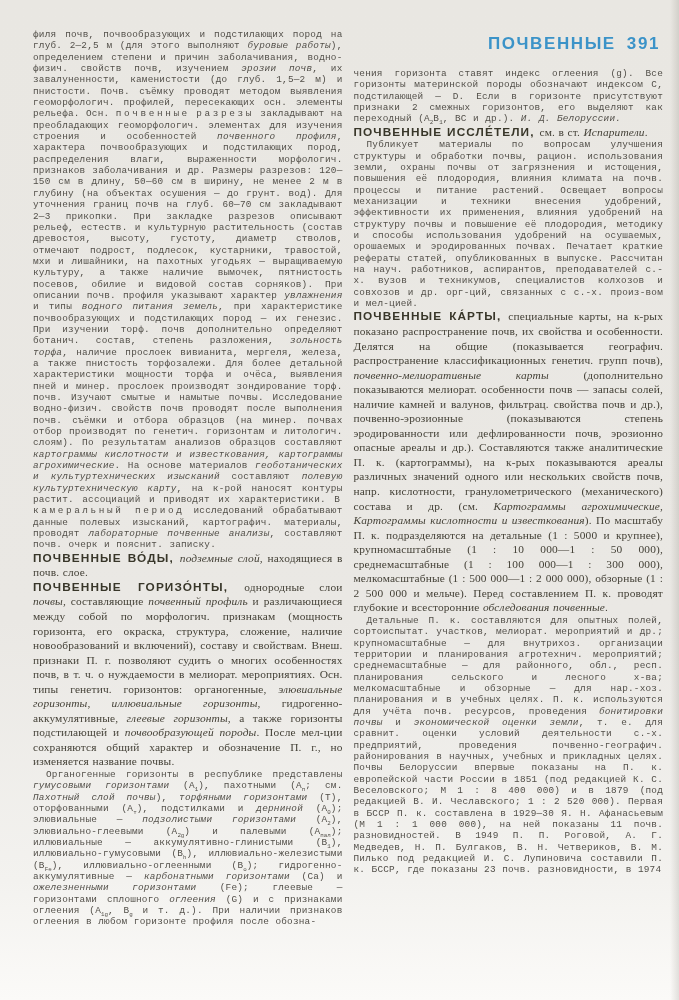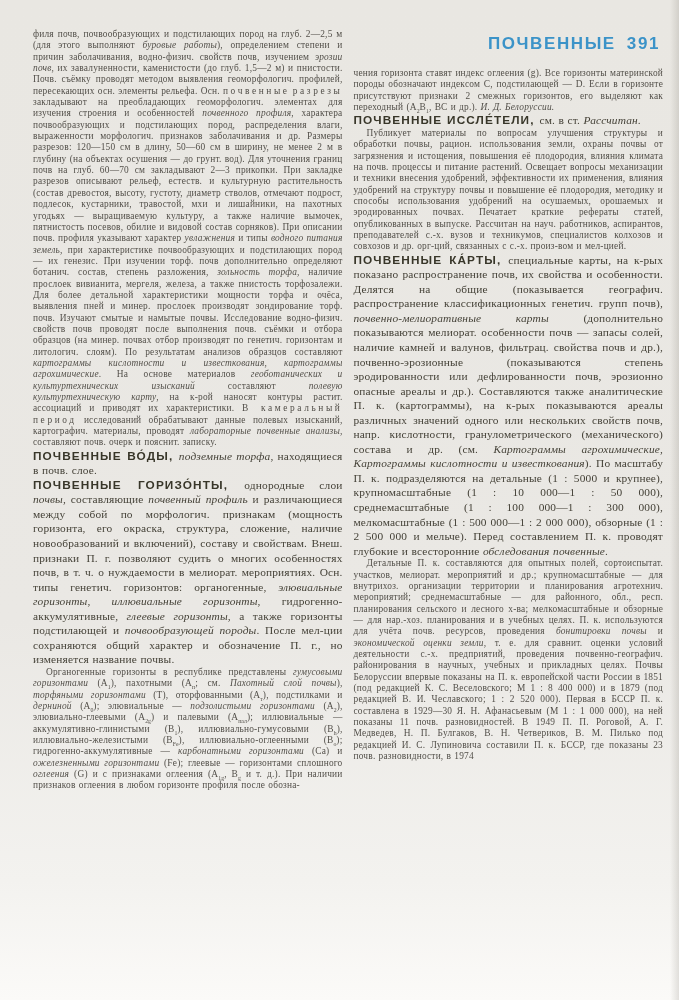--- a/index.html
+++ b/index.html
@@ -29,21 +29,21 @@
     font-size:17px;
     letter-spacing:1.6px;
     margin:5px 3px 14px 0;
     white-space:nowrap;
   }
   .running-head .num{margin-left:11px;}
   .block{margin:0;text-align:justify;hyphens:none;}
   .sm{
     font-size:9.4px;line-height:11.35px;
     color:#524f49;
-    letter-spacing:.2px;word-spacing:.6px;
+    letter-spacing:.2px;word-spacing:.6px;font-family:Liberation Mono, monospace;
   }
   .lg{
     font-size:11.4px;line-height:14.55px;
     color:#454238;
     letter-spacing:.15px;word-spacing:.5px;
   }
   .indent{text-indent:13px;}
   .sig{text-align:right;font-style:italic;padding-right:5px;}
   .head{
     font-family:"Liberation Sans","DejaVu Sans",sans-serif;
@@ -61,31 +61,31 @@
     pointer-events:none;
   }
 </style>
 </head>
 <body>
 
 <div class="page">
   <div class="cols">
     <div class="col" id="col-left-blocks">
         <p class="block sm">филя почв, почвообразующих и подстилающих пород на глуб. 2—2,5 м (для этого выполняют <span class="it">буровые работы</span>), определением степени и причин заболачивания, водно-физич. свойств почв, изучением <span class="it">эрозии почв</span>, их завалуненности, каменистости (до глуб. 1,5—2 м) и пнистости. Почв. съёмку проводят методом выявления геоморфологич. профилей, пересекающих осн. элементы рельефа. Осн. <span class="spc">почвенные</span> <span class="spc">разрезы</span> закладывают на преобладающих геоморфологич. элементах для изучения строения и особенностей <span class="it">почвенного профиля</span>, характера почвообразующих и подстилающих пород, распределения влаги, выраженности морфологич. признаков заболачивания и др. Размеры разрезов: 120—150 см в длину, 50—60 см в ширину, не менее 2 м в глубину (на объектах осушения — до грунт. вод). Для уточнения границ почв на глуб. 60—70 см закладывают 2—3 прикопки. При закладке разрезов описывают рельеф, естеств. и культурную растительность (состав древостоя, высоту, густоту, диаметр стволов, отмечают подрост, подлесок, кустарники, травостой, мхи и лишайники, на пахотных угодьях — выращиваемую культуру, а также наличие вымочек, пятнистость посевов, обилие и видовой состав сорняков). При описании почв. профиля указывают характер <span class="it">увлажнения</span> и типы <span class="it">водного питания земель</span>, при характеристике почвообразующих и подстилающих пород — их генезис. При изучении торф. почв дополнительно определяют ботанич. состав, степень разложения, <span class="it">зольность торфа</span>, наличие прослоек вивианита, мергеля, железа, а также пнистость торфозалежи. Для более детальной характеристики мощности торфа и очёса, выявления пней и минер. прослоек производят зондирование торф. почв. Изучают смытые и намытые почвы. Исследование водно-физич. свойств почв проводят после выполнения почв. съёмки и отбора образцов (на минер. почвах отбор производят по генетич. горизонтам и литологич. слоям). По результатам анализов образцов составляют <span class="it">картограммы кислотности и известкования, картограммы агрохимические</span>. На основе материалов <span class="it">геоботанических и культуртехнических изысканий</span> составляют <span class="it">полевую культуртехническую карту</span>, на к-рой наносят контуры растит. ассоциаций и приводят их характеристики. <span class="spc">В камеральный период</span> исследований обрабатывают данные полевых изысканий, картографич. материалы, проводят <span class="it">лабораторные почвенные анализы</span>, составляют почв. очерк и пояснит. записку.</p>
-        <p class="block lg"><span class="head">ПОЧВЕННЫЕ ВО́ДЫ, </span><span class="it">подземные торфа</span>, находящиеся в почв. слое.</p>
+        <p class="block lg"><span class="head">ПОЧВЕННЫЕ ВО́ДЫ, </span><span class="it">подземные слой</span>, находящиеся в почв. слое.</p>
         <p class="block lg"><span class="head">ПОЧВЕННЫЕ ГОРИЗО́НТЫ, </span>однородные слои <span class="it">почвы</span>, составляющие <span class="it">почвенный профиль</span> и различающиеся между собой по морфологич. признакам (мощность горизонта, его окраска, структура, сложение, наличие новообразований и включений), составу и свойствам. Внеш. признаки П. г. позволяют судить о многих особенностях почв, в т. ч. о нуждаемости в мелиорат. мероприятиях. Осн. типы генетич. горизонтов: органогенные, <span class="it">элювиальные горизонты</span>, <span class="it">иллювиальные горизонты</span>, гидрогенно-аккумулятивные, <span class="it">глеевые горизонты</span>, а также горизонты подстилающей и <span class="it">почвообразующей породы</span>. После мел-ции сохраняются общий характер и обозначение П. г., но изменяется название почвы.</p>
         <p class="block sm indent">Органогенные горизонты в республике представлены <span class="it">гумусовыми горизонтами</span> (A<sub>1</sub>), пахотными (A<sub>п</sub>; см. <span class="it">Пахотный слой почвы</span>), <span class="it">торфяными горизонтами</span> (Т), оторфованными (A<sub>т</sub>), подстилками и <span class="it">дерниной</span> (A<sub>0</sub>); элювиальные — <span class="it">подзолистыми горизонтами</span> (A<sub>2</sub>), элювиально-глеевыми (A<sub>2g</sub>) и палевыми (A<sub>пал</sub>); иллювиальные — аккумулятивно-глинистыми (B<sub>1</sub>), иллювиально-гумусовыми (B<sub>h</sub>), иллювиально-железистыми (B<sub>Fe</sub>), иллювиально-оглеенными (B<sub>о</sub>); гидрогенно-аккумулятивные — <span class="it">карбонатными горизонтами</span> (Ca) и <span class="it">ожелезненными горизонтами</span> (Fe); глеевые — горизонтами сплошного <span class="it">оглеения</span> (G) и с признаками оглеения (A<sub>1g</sub>, B<sub>g</sub> и т. д.). При наличии признаков оглеения в любом горизонте профиля после обозна-</p>
       </div>
     <div class="col">
       <div class="running-head" style="color: rgb(59, 147, 200);">
         <span>ПОЧВЕННЫЕ</span><span class="num">391</span>
       </div>
       <div id="right-blocks">
           <p class="block sm">чения горизонта ставят индекс оглеения (g). Все горизонты материнской породы обозначают индексом C, подстилающей — D. Если в горизонте присутствуют признаки 2 смежных горизонтов, его выделяют как переходный (A<sub>2</sub>B<sub>1</sub>, ВС и др.). <span class="it">И. Д. Белоруссии.</span></p>
-          <p class="block lg"><span class="head">ПОЧВЕННЫЕ ИССЛЕ́ТЕЛИ, </span>см. в ст. <span class="it">Рассчитан</span>.</p>
+          <p class="block lg"><span class="head">ПОЧВЕННЫЕ ИССЛЕ́ТЕЛИ, </span>см. в ст. <span class="it">Испарители</span>.</p>
           <p class="block sm indent">Публикует материалы по вопросам улучшения структуры и обработки почвы, рацион. использования земли, охраны почвы от загрязнения и истощения, повышения её плодородия, влияния климата на почв. процессы и питание растений. Освещает вопросы механизации и техники внесения удобрений, эффективности их применения, влияния удобрений на структуру почвы и повышение её плодородия, методику и способы использования удобрений на осушаемых, орошаемых и эродированных почвах. Печатает краткие рефераты статей, опубликованных в выпуске. Рассчитан на науч. работников, аспирантов, преподавателей с.-х. вузов и техникумов, специалистов колхозов и совхозов и др. орг-ций, связанных с с.-х. произ-вом и мел-цией.</p>
           <p class="block lg"><span class="head">ПОЧВЕННЫЕ КА́РТЫ, </span>специальные карты, на к-рых показано распространение почв, их свойства и особенности. Делятся на общие (показывается географич. распространение классификационных генетич. групп почв), <span class="it">почвенно-мелиоративные карты</span> (дополнительно показываются мелиорат. особенности почв — запасы солей, наличие камней и валунов, фильтрац. свойства почв и др.), почвенно-эрозионные (показываются степень эродированности или дефлированности почв, эрозионно опасные ареалы и др.). Составляются также аналитические П. к. (картограммы), на к-рых показываются ареалы различных значений одного или нескольких свойств почв, напр. кислотности, гранулометрического (механического) состава и др. (см. <span class="it">Картограммы агрохимические</span>, <span class="it">Картограммы кислотности и известкования</span>). По масштабу П. к. подразделяются на детальные (1 : 5000 и крупнее), крупномасштабные (1 : 10 000—1 : 50 000), среднемасштабные (1 : 100 000—1 : 300 000), мелкомасштабные (1 : 500 000—1 : 2 000 000), обзорные (1 : 2 500 000 и мельче). Перед составлением П. к. проводят глубокие и всесторонние <span class="it">обследования почвенные</span>.</p>
           <p class="block sm indent">Детальные П. к. составляются для опытных полей, сортоиспытат. участков, мелиорат. мероприятий и др.; крупномасштабные — для внутрихоз. организации территории и планирования агротехнич. мероприятий; среднемасштабные — для районного, обл., респ. планирования сельского и лесного х-ва; мелкомасштабные и обзорные — для нар.-хоз. планирования и в учебных целях. П. к. используются для учёта почв. ресурсов, проведения <span class="it">бонитировки почвы</span> и <span class="it">экономической оценки земли</span>, т. е. для сравнит. оценки условий деятельности с.-х. предприятий, проведения почвенно-географич. районирования в научных, учебных и прикладных целях. Почвы Белоруссии впервые показаны на П. к. европейской части России в 1851 (под редакцией К. С. Веселовского; М 1 : 8 400 000) и в 1879 (под редакцией В. И. Чеславского; 1 : 2 520 000). Первая в БССР П. к. составлена в 1929—30 Я. Н. Афанасьевым (М 1 : 1 000 000), на ней показаны 11 почв. разновидностей. В 1949 П. П. Роговой, А. Г. Медведев, Н. П. Булгаков, В. Н. Четвериков, В. М. Пилько под редакцией И. С. Лупиновича составили П. к. БССР, где показаны 23 почв. разновидности, в 1974</p>
         </div>
     </div>
   </div>
   <div class="edge-shadow"></div>
 </div>
 
 </body></html>

